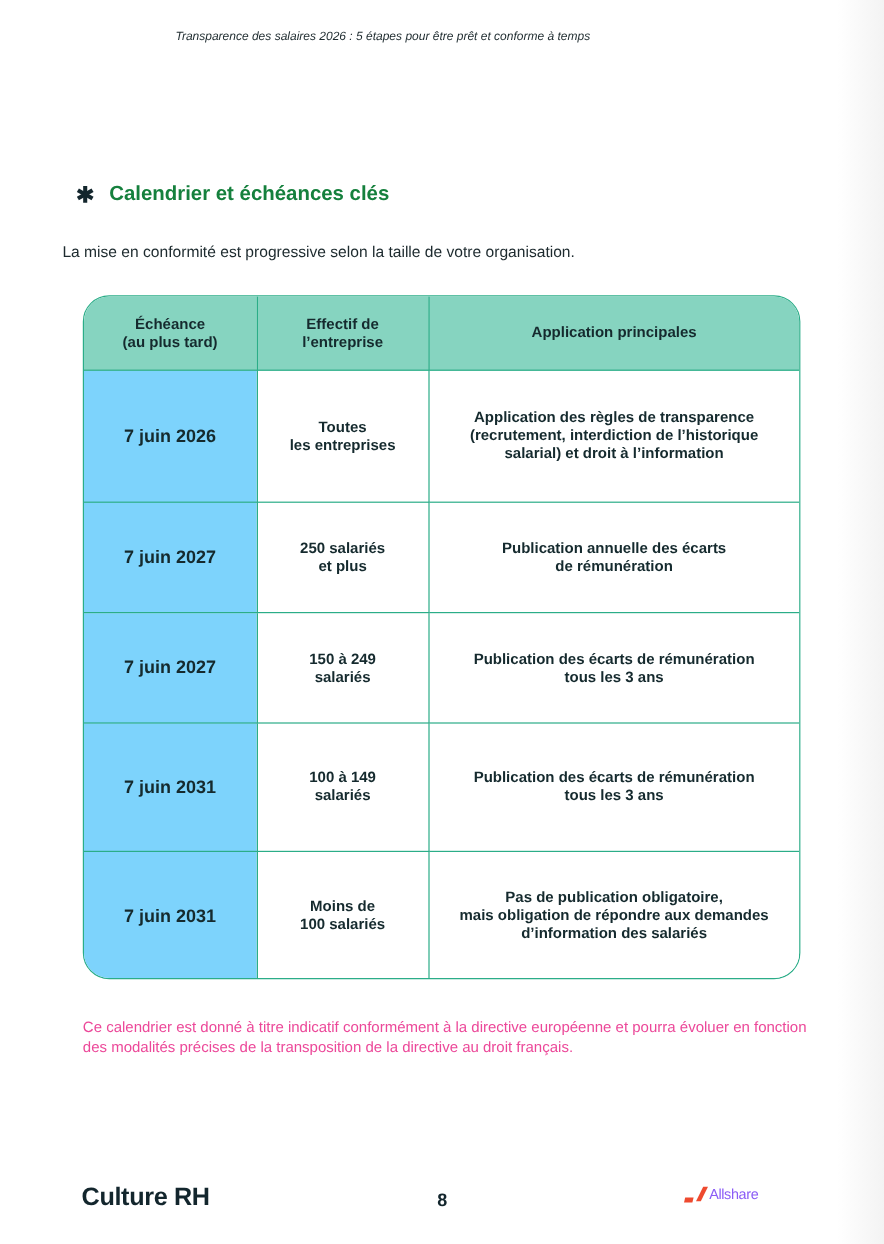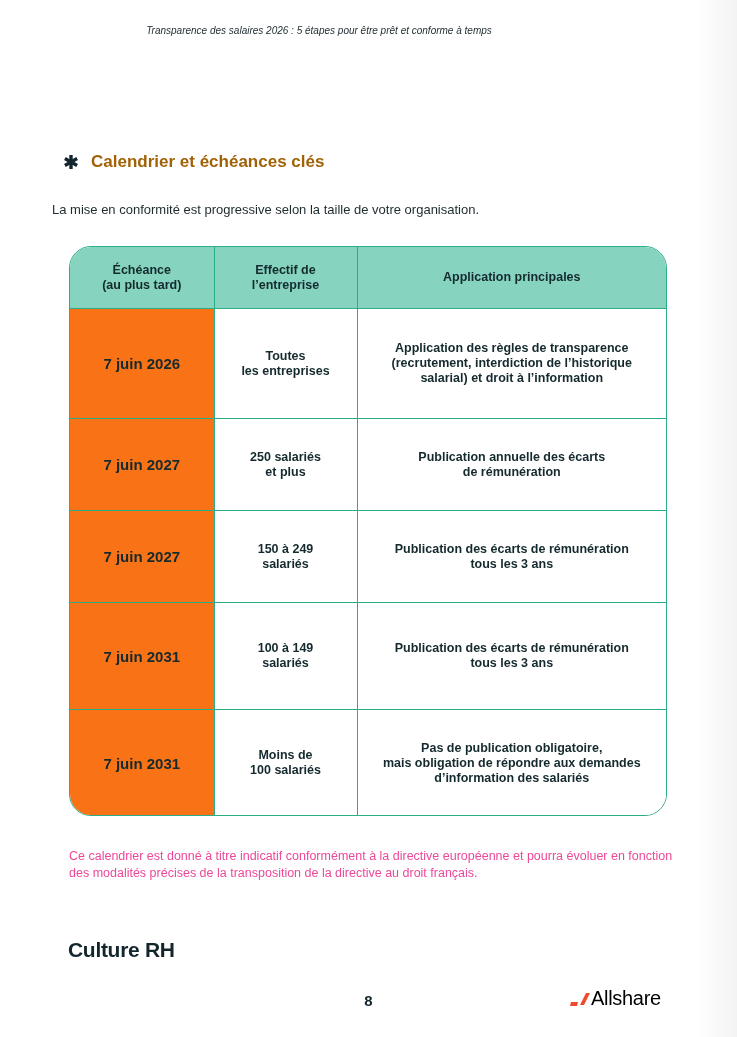--- a/index.html
+++ b/index.html
@@ -42,21 +42,21 @@
     }
     .asterisk-icon {
       width: 16px;
       height: 16px;
       margin-right: 12px;
       display: inline-block;
     }
     .section-title {
       font-size: 17px;
       font-weight: bold;
-      color: #a16207;
+      color: #15803d;
     }
     .intro {
       position: absolute;
       top: 202px;
       left: 52px;
       font-size: 13px;
       color: #1d2a2e;
     }
     .table-wrap {
       position: absolute;
@@ -87,42 +87,42 @@
     tr:first-child th { border-top: none; }
     tr:last-child td { border-bottom: none; }
     th:first-child, td:first-child { border-left: none; margin-left: 41px; }
     th:last-child, td:last-child { border-right: none; }
     th {
       background: #86d4c0;
       font-weight: bold;
       height: 61px;
     }
     td.date {
-      background: #f97316;
+      background: #7dd3fc;
       font-weight: bold;
       font-size: 15px;
       text-align: center;
     }
     td.size, td.oblig {
       font-weight: bold;
       background: #ffffff;
     }
     .cell-text { white-space: pre-line; }
     .note {
       position: absolute;
       top: 848px;
       left: 69px;
       width: 610px;
       font-size: 12.5px;
       line-height: 17px;
       color: #ec4899;
     }
     .footer-brand {
       position: absolute;
-      top: 938px;
+      top: 986px;
       left: 68px;
       font-size: 21px;
       font-weight: bold;
       color: #13262d;
       letter-spacing: -0.3px;
     }
     .page-number {
       position: absolute;
       top: 992px;
       left: 0;
@@ -138,22 +138,22 @@
       left: 570px;
       display: flex;
       align-items: center;
     }
     .logo-mark {
       width: 20px;
       height: 16px;
       margin-right: 1px;
     }
     .logo-text {
-      font-size: 20px;
-      color: #000000;
+      font-size: 12px;
+      color: #8b5cf6;
       letter-spacing: -0.3px;
     }
   </style>
 </head>
 <body>
 
 <div class="right-shadow"></div>
 
 <div class="running-header">Transparence des salaires 2026 : 5 étapes pour être prêt et conforme à temps</div>
 

